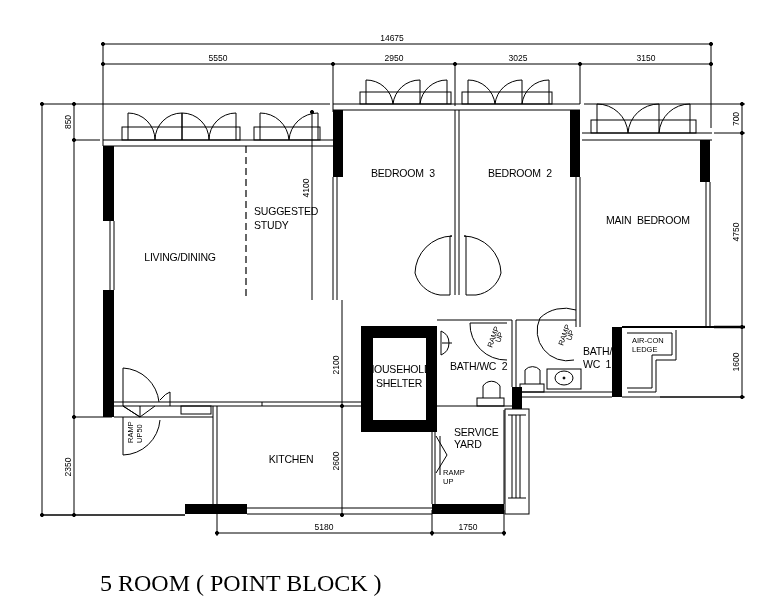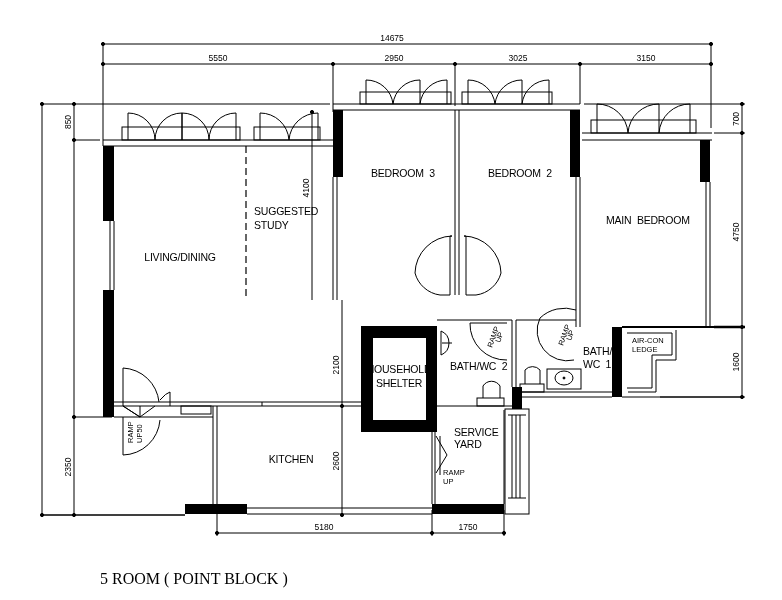--- a/index.html
+++ b/index.html
@@ -1,21 +1,21 @@
 <!DOCTYPE html>
 <html><head>
 <meta charset="utf-8">
 <style>
   html, body { margin: 0; padding: 0; background: #ffffff; }
   body { width: 782px; height: 600px; position: relative; overflow: hidden; }
   #plan { position: absolute; left: 0; top: 0; width: 782px; height: 600px; }
   .lbl { font-family: "Liberation Sans", sans-serif; font-size: 10.5px; fill: #000; letter-spacing: -0.2px; }
   .dim { font-family: "Liberation Sans", sans-serif; font-size: 8.5px; fill: #000; }
   .small { font-family: "Liberation Sans", sans-serif; font-size: 7.5px; fill: #000; }
-  .title { position: absolute; left: 100px; top: 570px; font-family: "Liberation Serif", serif; font-size: 16px; color: #000; white-space: nowrap; }
+  .title { position: absolute; left: 100px; top: 570px; font-family: "Liberation Serif", serif; font-size: 24px; color: #000; white-space: nowrap; }
 </style>
 </head>
 <body>
 
 <svg id="plan" viewBox="0 0 782 600" xmlns="http://www.w3.org/2000/svg">
 
   <g stroke="#000" stroke-width="1" fill="#000">
 
     <line x1="103" y1="44" x2="711" y2="44"></line>
     <circle cx="103" cy="44" r="1.6"></circle>

